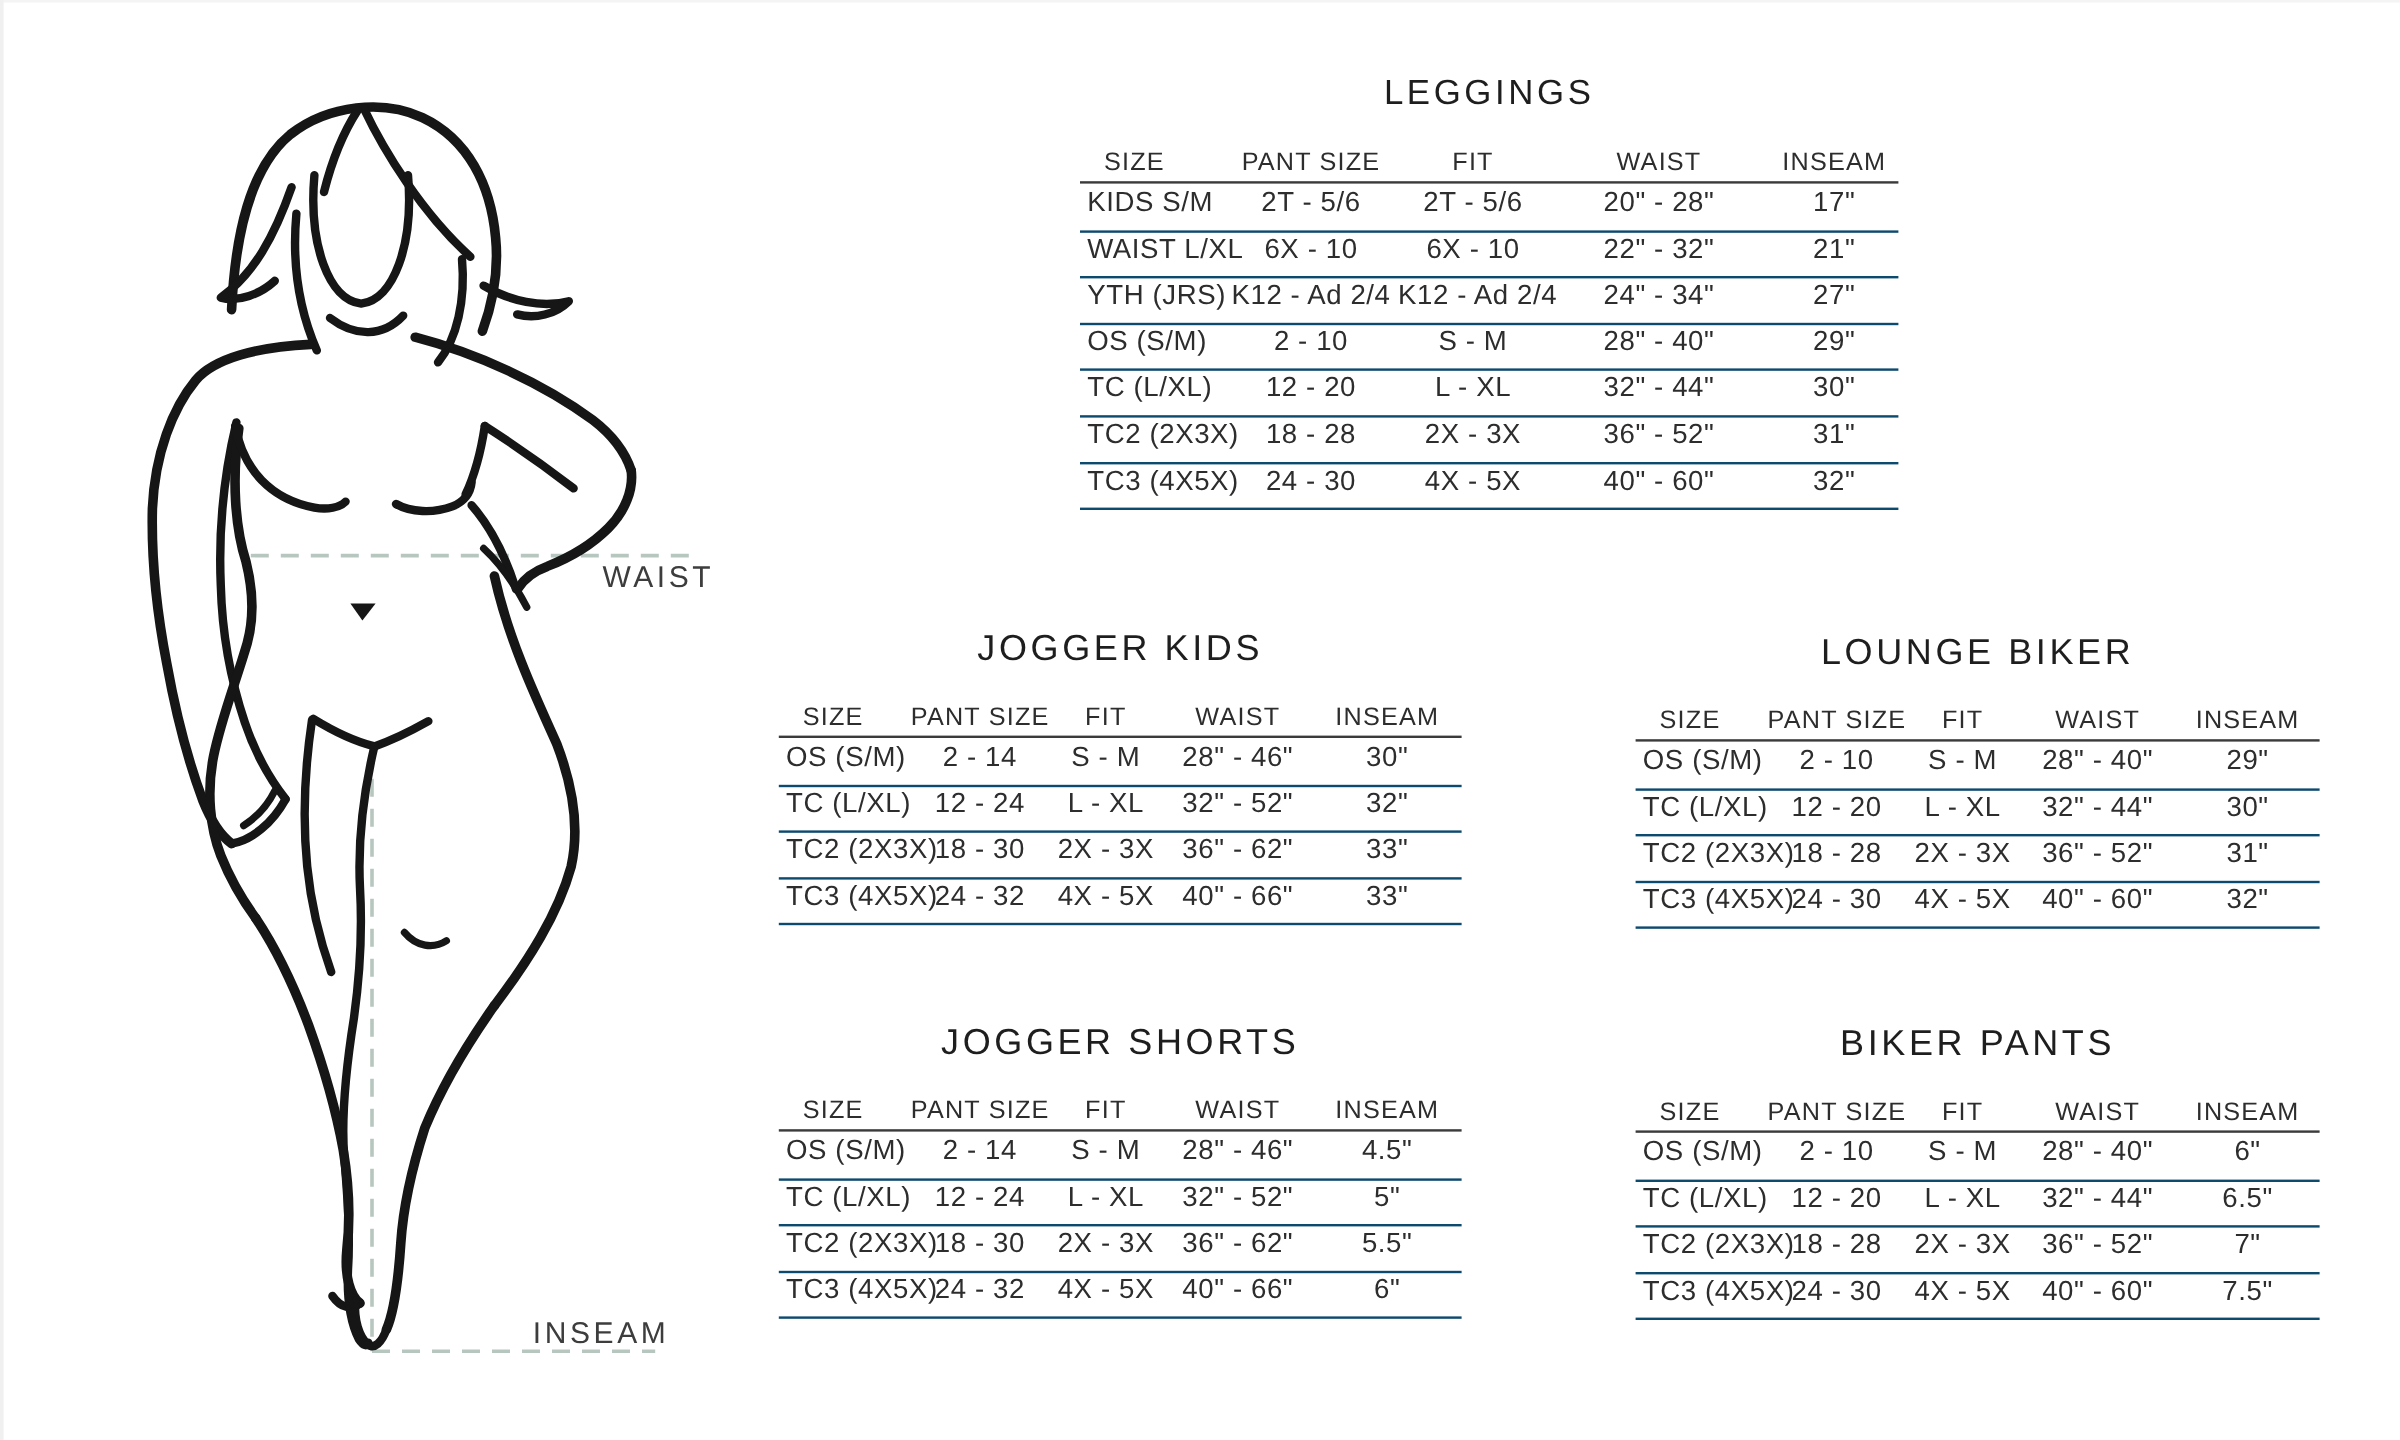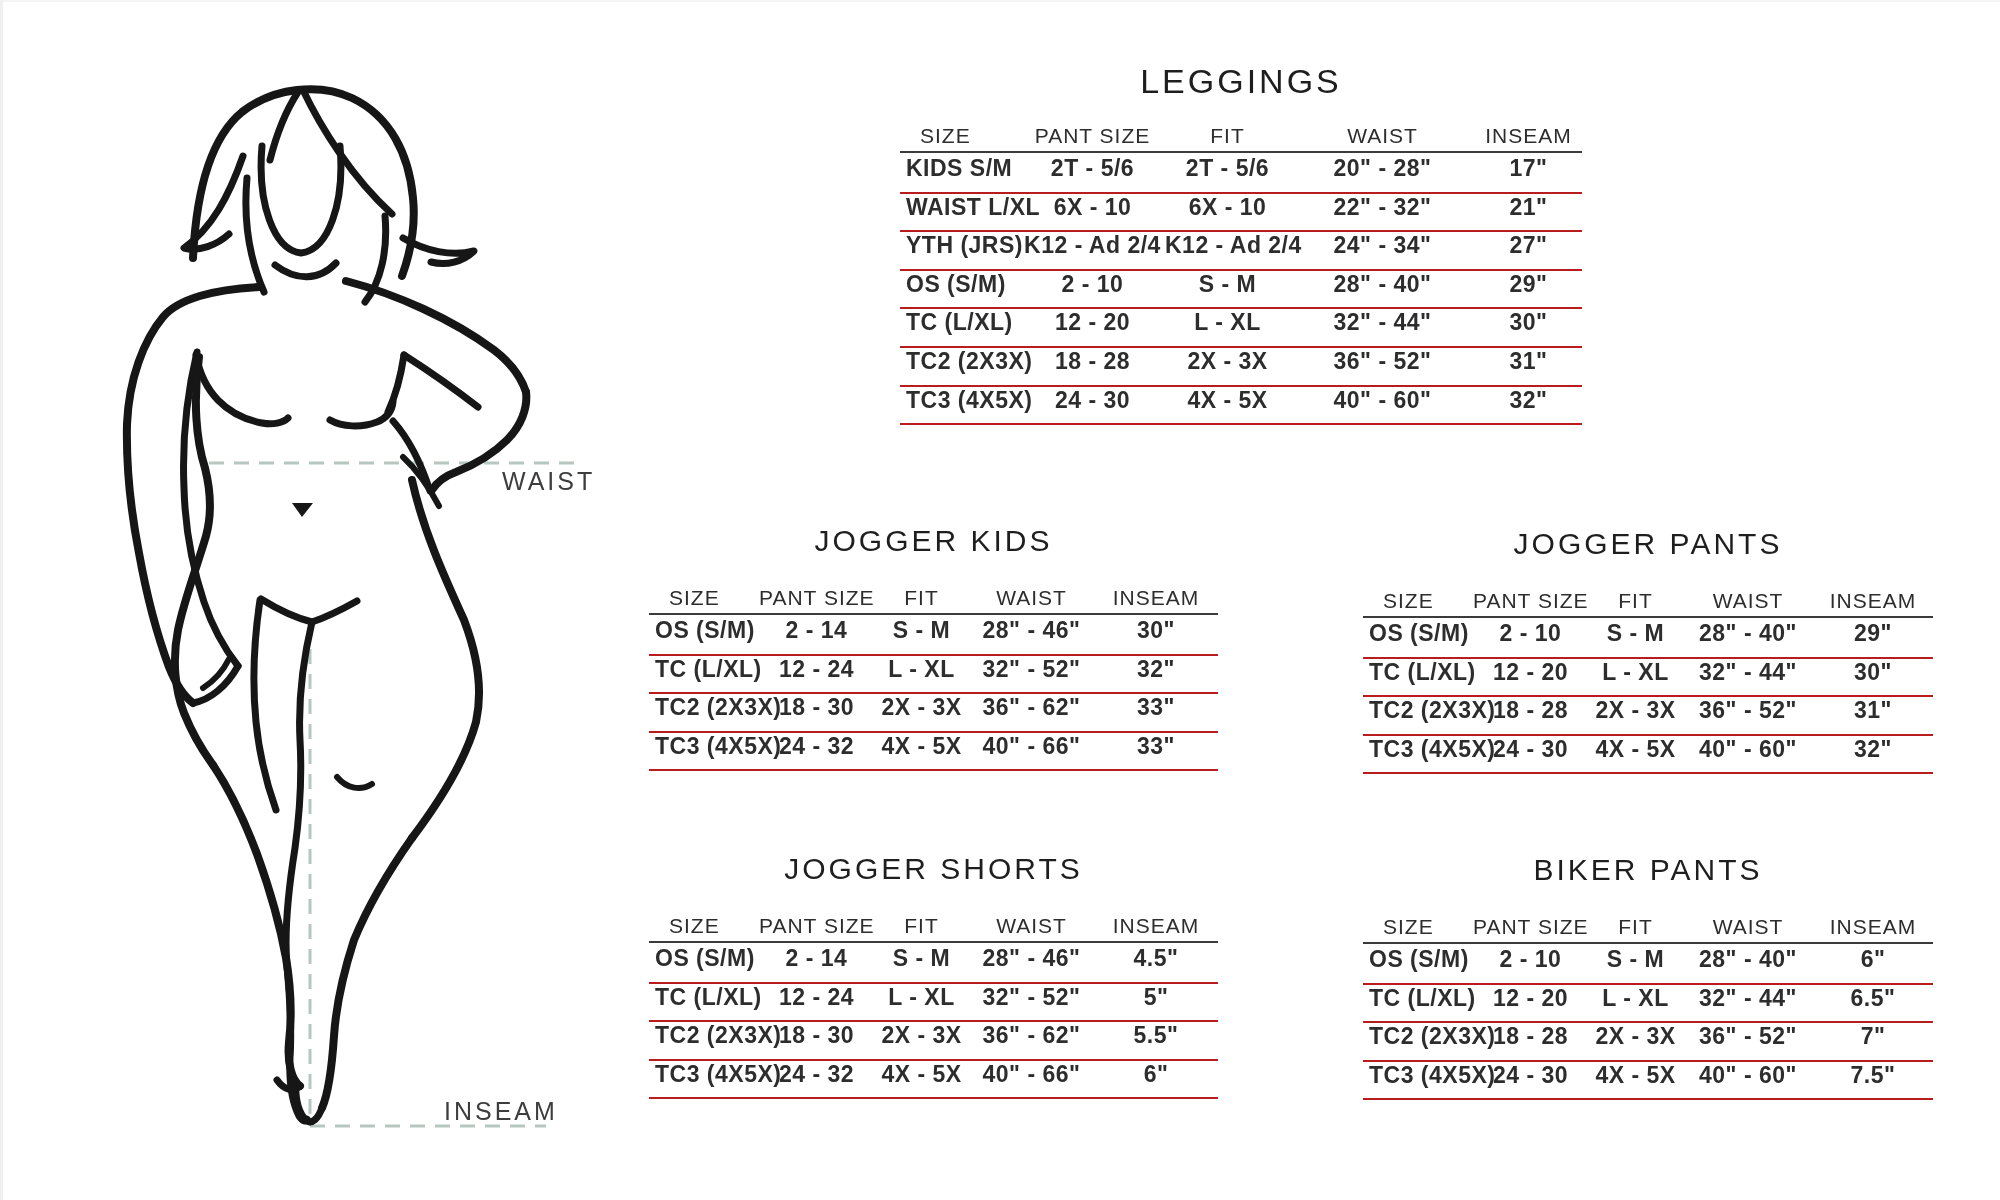--- a/index.html
+++ b/index.html
@@ -21,37 +21,36 @@
     white-space:nowrap;
   }
   
   .size-table{position:absolute;color:#2d2d2d;}
   .st-title{
     position:absolute;left:0;right:0;top:0;
     text-align:center;
     font-size:30px;letter-spacing:3px;
     color:#1e1e1e;white-space:nowrap;
   }
-  .t-leggings .st-title{font-size:34px;letter-spacing:3px;}
+  .t-leggings .st-title{font-size:29px;letter-spacing:3px;}
   .st-head{
     position:absolute;left:0;right:0;top:61px;height:30px;
     display:grid;align-items:end;
     border-bottom:2px solid #3b3b3b;
     font-size:21px;letter-spacing:1px;
     padding-bottom:3px;box-sizing:border-box;
     white-space:nowrap;
   }
   .st-rows{position:absolute;left:0;right:0;top:93px;}
   .st-row{
     display:grid;height:38.6px;align-items:end;
-    border-bottom:2px solid #b91c1c;
+    border-bottom:2px solid #0c4a6e;
     font-size:23px;letter-spacing:.5px;
     padding-bottom:20px;box-sizing:border-box;
     white-space:nowrap;
-    font-weight:bold;
   }
   .t-leggings .st-head,.t-leggings .st-row{grid-template-columns:120px 145px 125px 185px 107px;}
   .t-left .st-head,.t-left .st-row{grid-template-columns:110px 115px 95px 125px 124px;}
   .t-right .st-head,.t-right .st-row{grid-template-columns:110px 115px 95px 130px 120px;}
   .cell{text-align:center;}
   .cell-0{text-align:left;padding-left:6px;}
   .st-head .cell-0{padding-left:20px;}
 </style>
 </head>
 <body>
@@ -211,21 +210,21 @@
           <div class="cell cell-0">TC3 (4X5X)</div>
           <div class="cell cell-1">24 - 32</div>
           <div class="cell cell-2">4X - 5X</div>
           <div class="cell cell-3">40" - 66"</div>
           <div class="cell cell-4">33"</div>
         </div>
       </div>
   </div>
 
   <div class="size-table t-right" style="left:1363px;top:527px;width:570px;">
-    <div class="st-title">JOGGER PANTS</div>
+    <div class="st-title">LOUNGE BIKER</div>
     <div class="st-head">
         <div class="cell cell-0">SIZE</div>
         <div class="cell cell-1">PANT SIZE</div>
         <div class="cell cell-2">FIT</div>
         <div class="cell cell-3">WAIST</div>
         <div class="cell cell-4">INSEAM</div>
       </div>
     <div class="st-rows">
         <div class="st-row">
           <div class="cell cell-0">OS (S/M)</div>

